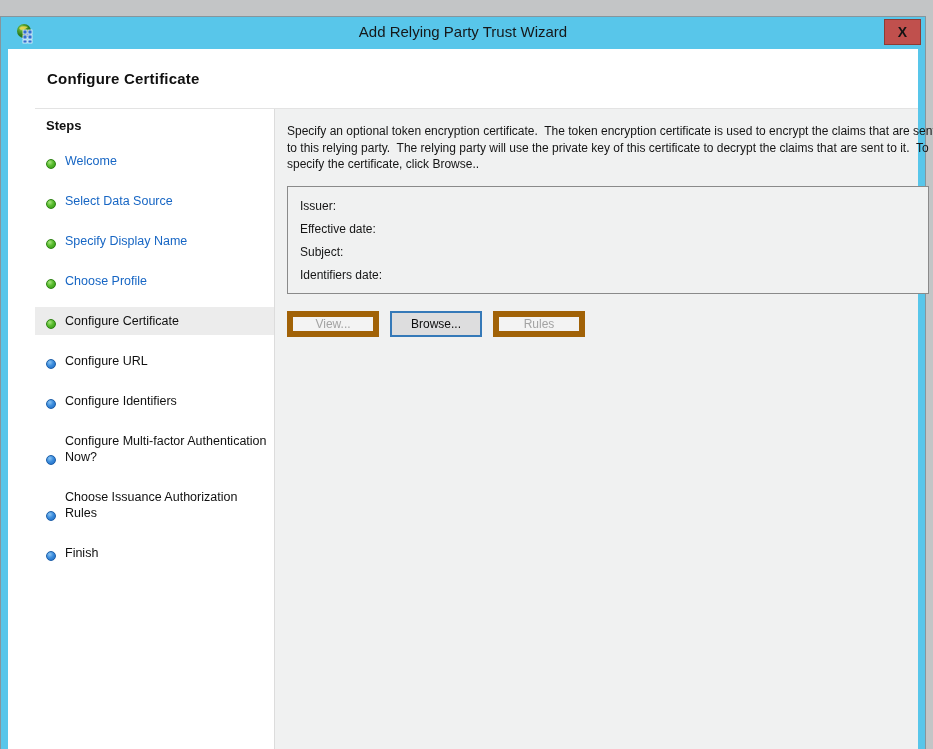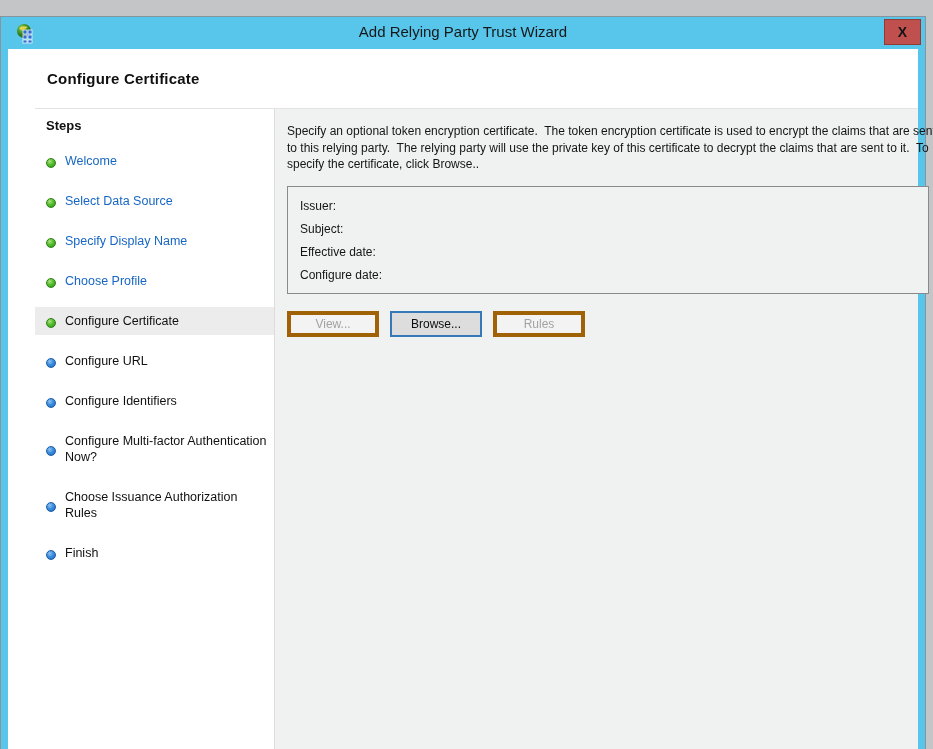--- a/index.html
+++ b/index.html
@@ -44,21 +44,21 @@
   .page-header h1 { font-size:15px; font-weight:bold; color:#101010; letter-spacing:.2px; }
   .body-row { flex:1; display:flex; min-height:0; }
   
   .sidebar {
     width:240px; background:#ffffff;
     border-right:1px solid #dcdcdc;
     padding-top:9px;
   }
   .steps-heading { font-size:13px; font-weight:bold; color:#101010; padding:0 0 14px 11px; }
   .step {
-    display:flex; align-items:center; gap:9px;
+    display:flex; align-items:flex-end; gap:9px;
     padding:6px 6px 6px 11px; margin-bottom:12px;
     font-size:12.5px; line-height:16px; color:#101010;
   }
   .step .dot {
     width:10px; height:10px; border-radius:50%; flex:0 0 10px; margin-top:3px;
   }
   .step.done .dot, .step.current .dot {
     background:radial-gradient(circle at 35% 30%, #a8e57e 0%, #58bb2e 45%, #2f9313 100%);
     border:1px solid #2c8211;
   }
@@ -84,21 +84,21 @@
   }
   .cert-row { font-size:12px; color:#151515; height:23px; line-height:23px; display:flex; gap:6px; }
   .action-row { margin-top:17px; display:flex; gap:11px; }
   .btn {
     width:92px; height:26px; font-size:12px;
     font-family:"Liberation Sans", sans-serif;
     display:flex; align-items:center; justify-content:center;
     cursor:default;
   }
   .btn.disabled {
-    background:#f3f3f3; border:4px solid #a16207; color:#a3a3a3;
+    background:#f3f3f3; border:6px solid #a16207; color:#a3a3a3;
   }
   .btn.focused {
     background:#ddddde; border:2px solid #3579b8; color:#0d0d0d;
   }
   
   .footer {
     height:53px; border-top:1px solid #dedede; background:#f0f1f1;
     display:flex; justify-content:flex-end; align-items:flex-start;
     gap:13px; padding:12px 21px 0 0;
   }
@@ -197,29 +197,29 @@
       <div class="main">
         <div class="content">
           <div class="desc">Specify an optional token encryption certificate.  The token encryption certificate is used to encrypt the claims that are sent to this relying party.  The relying party will use the private key of this certificate to decrypt the claims that are sent to it.  To specify the certificate, click Browse..</div>
 
           <div class="cert-box">
             <div class="cert-row">
               <span>Issuer:</span>
               <span></span>
             </div>
             <div class="cert-row">
+              <span>Effective date:</span>
+              <span></span>
+            </div>
+            <div class="cert-row">
               <span>Subject:</span>
               <span></span>
             </div>
             <div class="cert-row">
-              <span>Effective date:</span>
-              <span></span>
-            </div>
-            <div class="cert-row">
-              <span>Configure date:</span>
+              <span>Identifiers date:</span>
               <span></span>
             </div>
           </div>
 
           <div class="action-row">
             <button class="btn disabled">View...</button>
             <button class="btn focused">Browse...</button>
             <button class="btn disabled">Rules</button>
           </div>
         </div>

